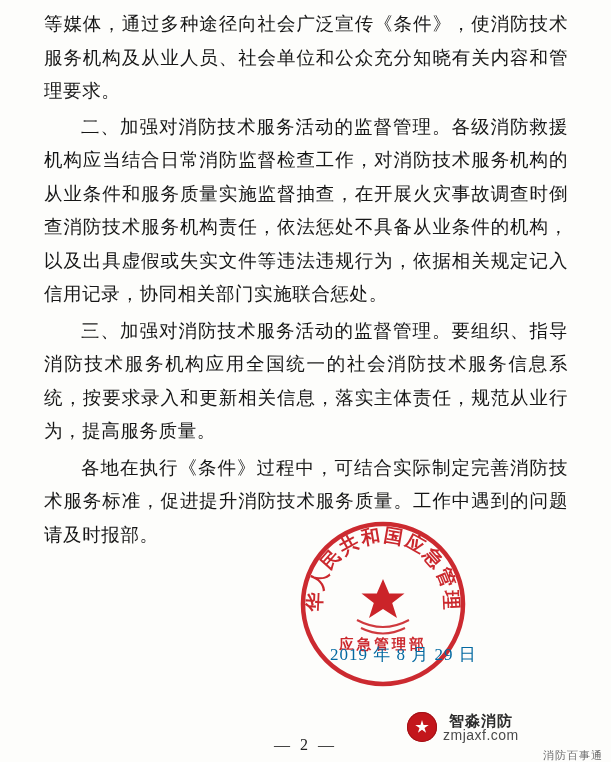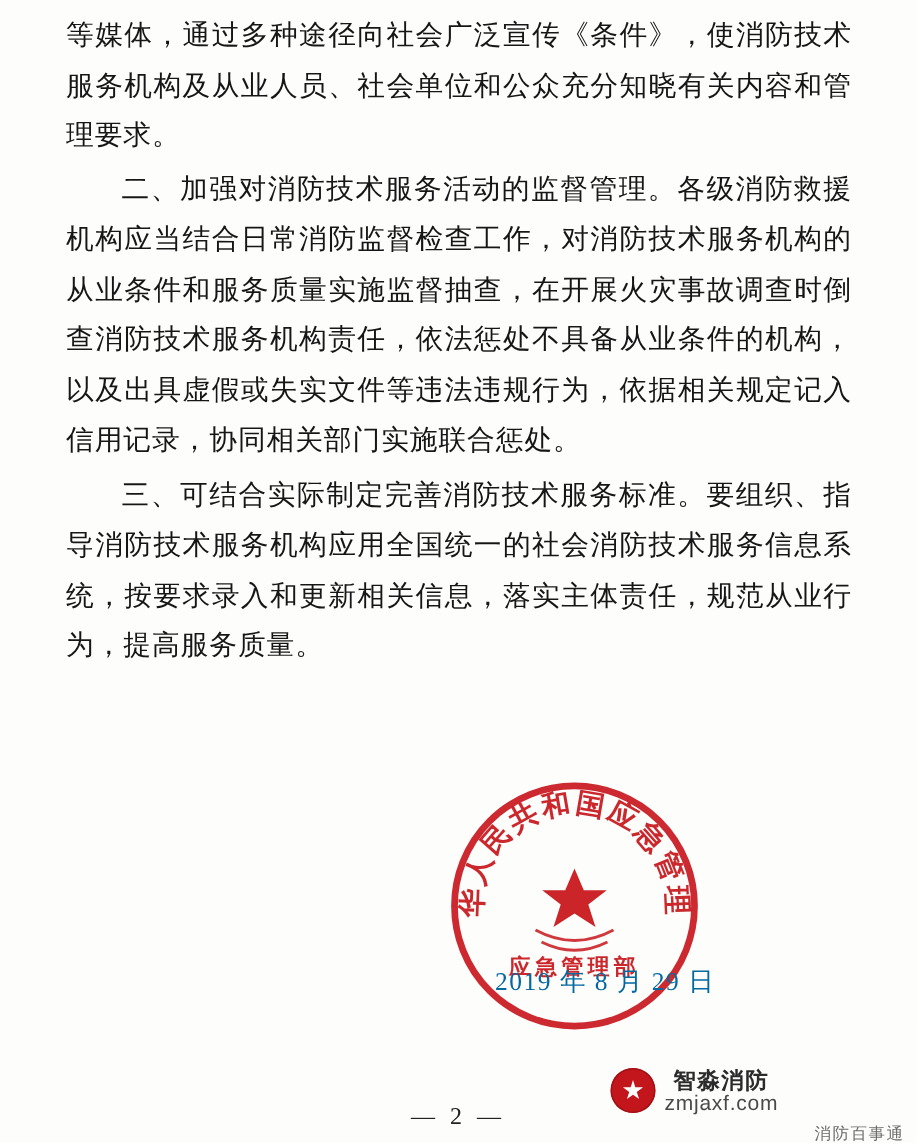--- a/index.html
+++ b/index.html
@@ -158,24 +158,25 @@
   <div class="doc-body">
 
     <p class="para"><span>等媒体，通过多种途径向社会广泛宣传《条件》，使消防技术服务机构及从业人员、社会单位和公众充分知晓有关内容和管理要求。</span></p>
 
     <div class="gap-sm"></div>
 
     <p class="para indent"><b>二、加强对消防技术服务活动的监督管理。</b><span>各级消防救援机构应当结合日常消防监督检查工作，对消防技术服务机构的从业条件和服务质量实施监督抽查，在开展火灾事故调查时倒查消防技术服务机构责任，依法惩处不具备从业条件的机构，以及出具虚假或失实文件等违法违规行为，依据相关规定记入信用记录，协同相关部门实施联合惩处。</span></p>
 
     <div class="gap-md"></div>
 
-    <p class="para indent"><b>三、可结合实际制定完善消防技术服务标准。</b><span>要组织、指导消防技术服务机构应用全国统一的社会消防技术服务信息系统，按要求录入和更新相关信息，落实主体责任，规范从业行为，提高服务质量。</span></p>
+    <p class="para indent"><b>三、加强对消防技术服务活动的监督管理。</b><span>要组织、指导消防技术服务机构应用全国统一的社会消防技术服务信息系统，按要求录入和更新相关信息，落实主体责任，规范从业行为，提高服务质量。</span></p>
 
     <div class="gap-md"></div>
 
+    <p class="para indent"><span>各地在执行《条件》过程中，可结合实际制定完善消防技术服务标准，促进提升消防技术服务质量。工作中遇到的问题请及时报部。</span></p>
 
   </div>
 
   <div class="seal">
     <svg width="172" height="172" viewBox="0 0 172 172" xmlns="http://www.w3.org/2000/svg">
       <defs>
         <path id="ringpath" d="M 86,86 m -64,0 a 64,64 0 1,1 128,0 a 64,64 0 1,1 -128,0"></path>
         <path id="ringpath2" d="M 24,86 a 62,62 0 1 1 124,0"></path>
       </defs>
       <circle cx="86" cy="86" r="80" fill="none" stroke="#c8181e" stroke-width="4.5" opacity="0.92"></circle>

